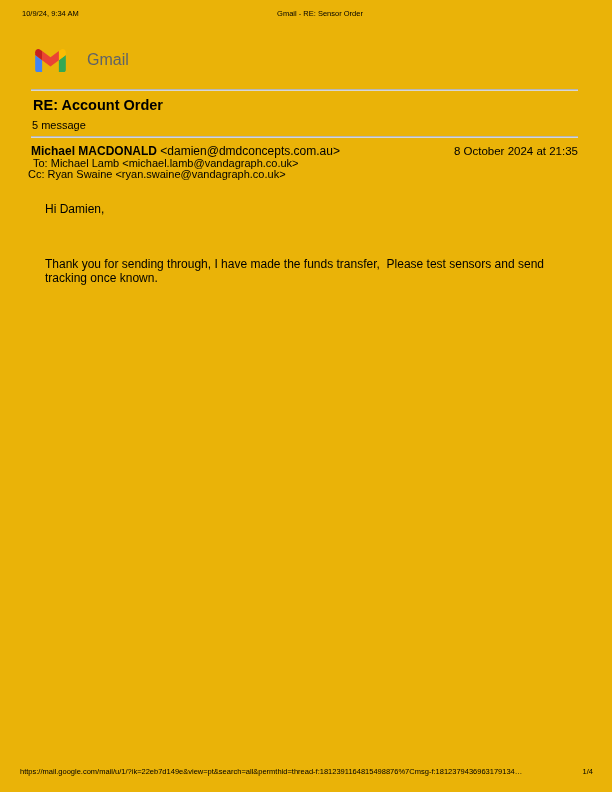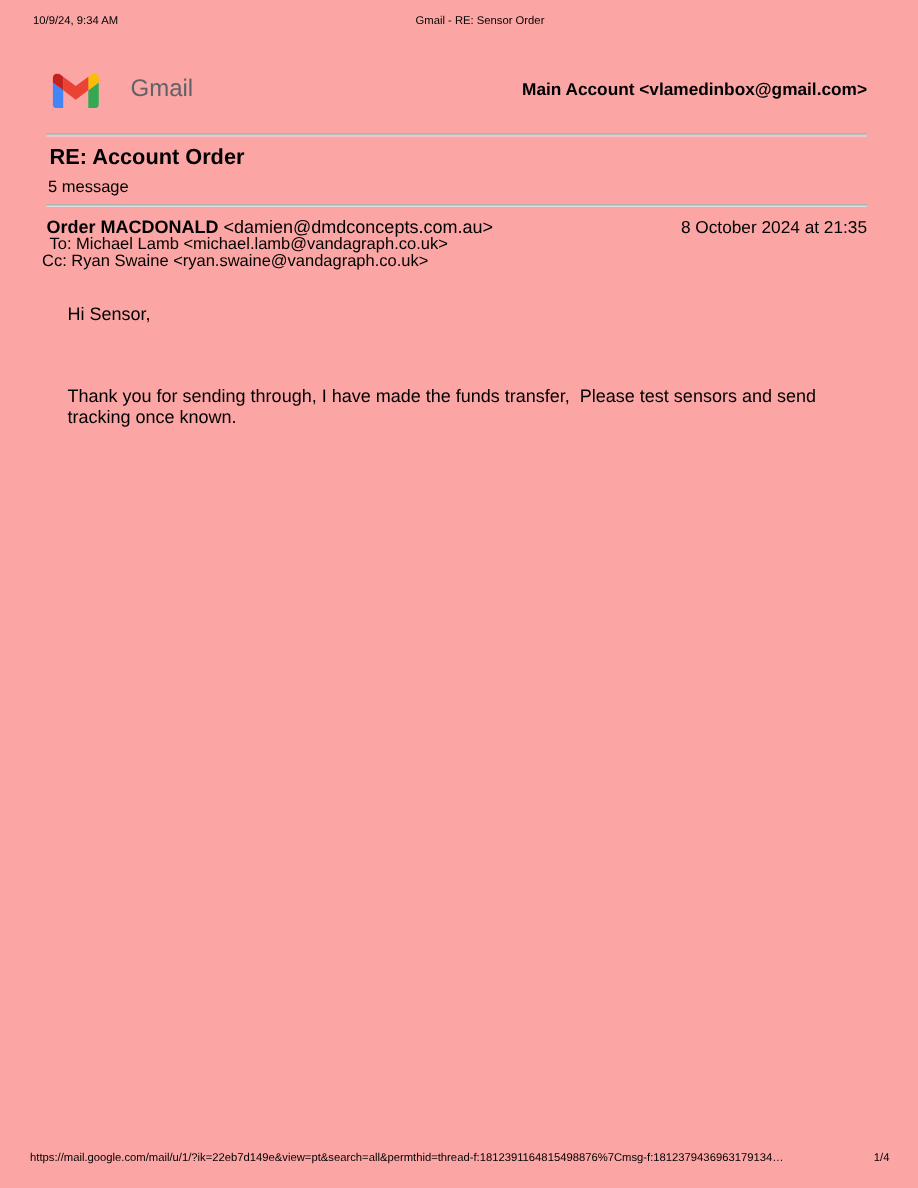--- a/index.html
+++ b/index.html
@@ -1,21 +1,21 @@
 <!DOCTYPE html>
 <html><head>
 <meta charset="utf-8">
 <style>
   * { margin: 0; padding: 0; box-sizing: border-box; }
   html, body { background: #ffffff; }
   .page {
     position: relative;
     width: 612px;
     height: 792px;
-    background: #fca5a5;
+    background: #eab308;
     font-family: "Liberation Sans", sans-serif;
     color: #000000;
     overflow: hidden;
   }
   
   .print-header-left {
     position: absolute; top: 9px; left: 22px;
     font-size: 7.5px; color: #000;
   }
   .print-header-center {
@@ -90,38 +90,37 @@
     <div class="logo">
       <svg viewBox="52 42 88 66" aria-hidden="true">
         <path d="M58 108h14V74L52 59v43c0 3.32 2.69 6 6 6" fill="#4285f4"></path>
         <path d="M120 108h14c3.32 0 6-2.69 6-6V59l-20 15" fill="#34a853"></path>
         <path d="M120 48v26l20-15v-8c0-7.42-8.47-11.65-14.4-7.2" fill="#fbbc04"></path>
         <path d="M72 74V48l24 18 24-18v26L96 92" fill="#ea4335"></path>
         <path d="M52 51v8l20 15V48l-5.6-4.2c-5.94-4.45-14.4-.22-14.4 7.2" fill="#c5221f"></path>
       </svg>
       <span class="wordmark">Gmail</span>
     </div>
-    <div class="account">Main Account &lt;vlamedinbox@gmail.com&gt;</div>
   </div>
 
   <div class="divider divider-top"></div>
 
   <div class="subject-title">RE: Account Order</div>
   <div class="message-count">5 message</div>
 
   <div class="divider divider-bottom"></div>
 
   <div class="sender-row">
-    <span class="from"><span class="name">Order MACDONALD</span><span> &lt;damien@dmdconcepts.com.au&gt;</span></span>
+    <span class="from"><span class="name">Michael MACDONALD</span><span> &lt;damien@dmdconcepts.com.au&gt;</span></span>
     <span class="date">8 October 2024 at 21:35</span>
   </div>
   <div class="to-line">To: Michael Lamb &lt;michael.lamb@vandagraph.co.uk&gt;</div>
   <div class="cc-line">Cc: Ryan Swaine &lt;ryan.swaine@vandagraph.co.uk&gt;</div>
 
   <div class="email-body">
-    <div class="greeting">Hi Sensor,</div>
+    <div class="greeting">Hi Damien,</div>
     <div class="paragraph">Thank you for sending through, I have made the funds transfer,  Please test sensors and send tracking once known.</div>
   </div>
 
   <div class="print-footer-url">https://mail.google.com/mail/u/1/?ik=22eb7d149e&amp;view=pt&amp;search=all&amp;permthid=thread-f:1812391164815498876%7Cmsg-f:1812379436963179134…</div>
   <div class="print-footer-page">1/4</div>
 
 </div>
 
 </body></html>

